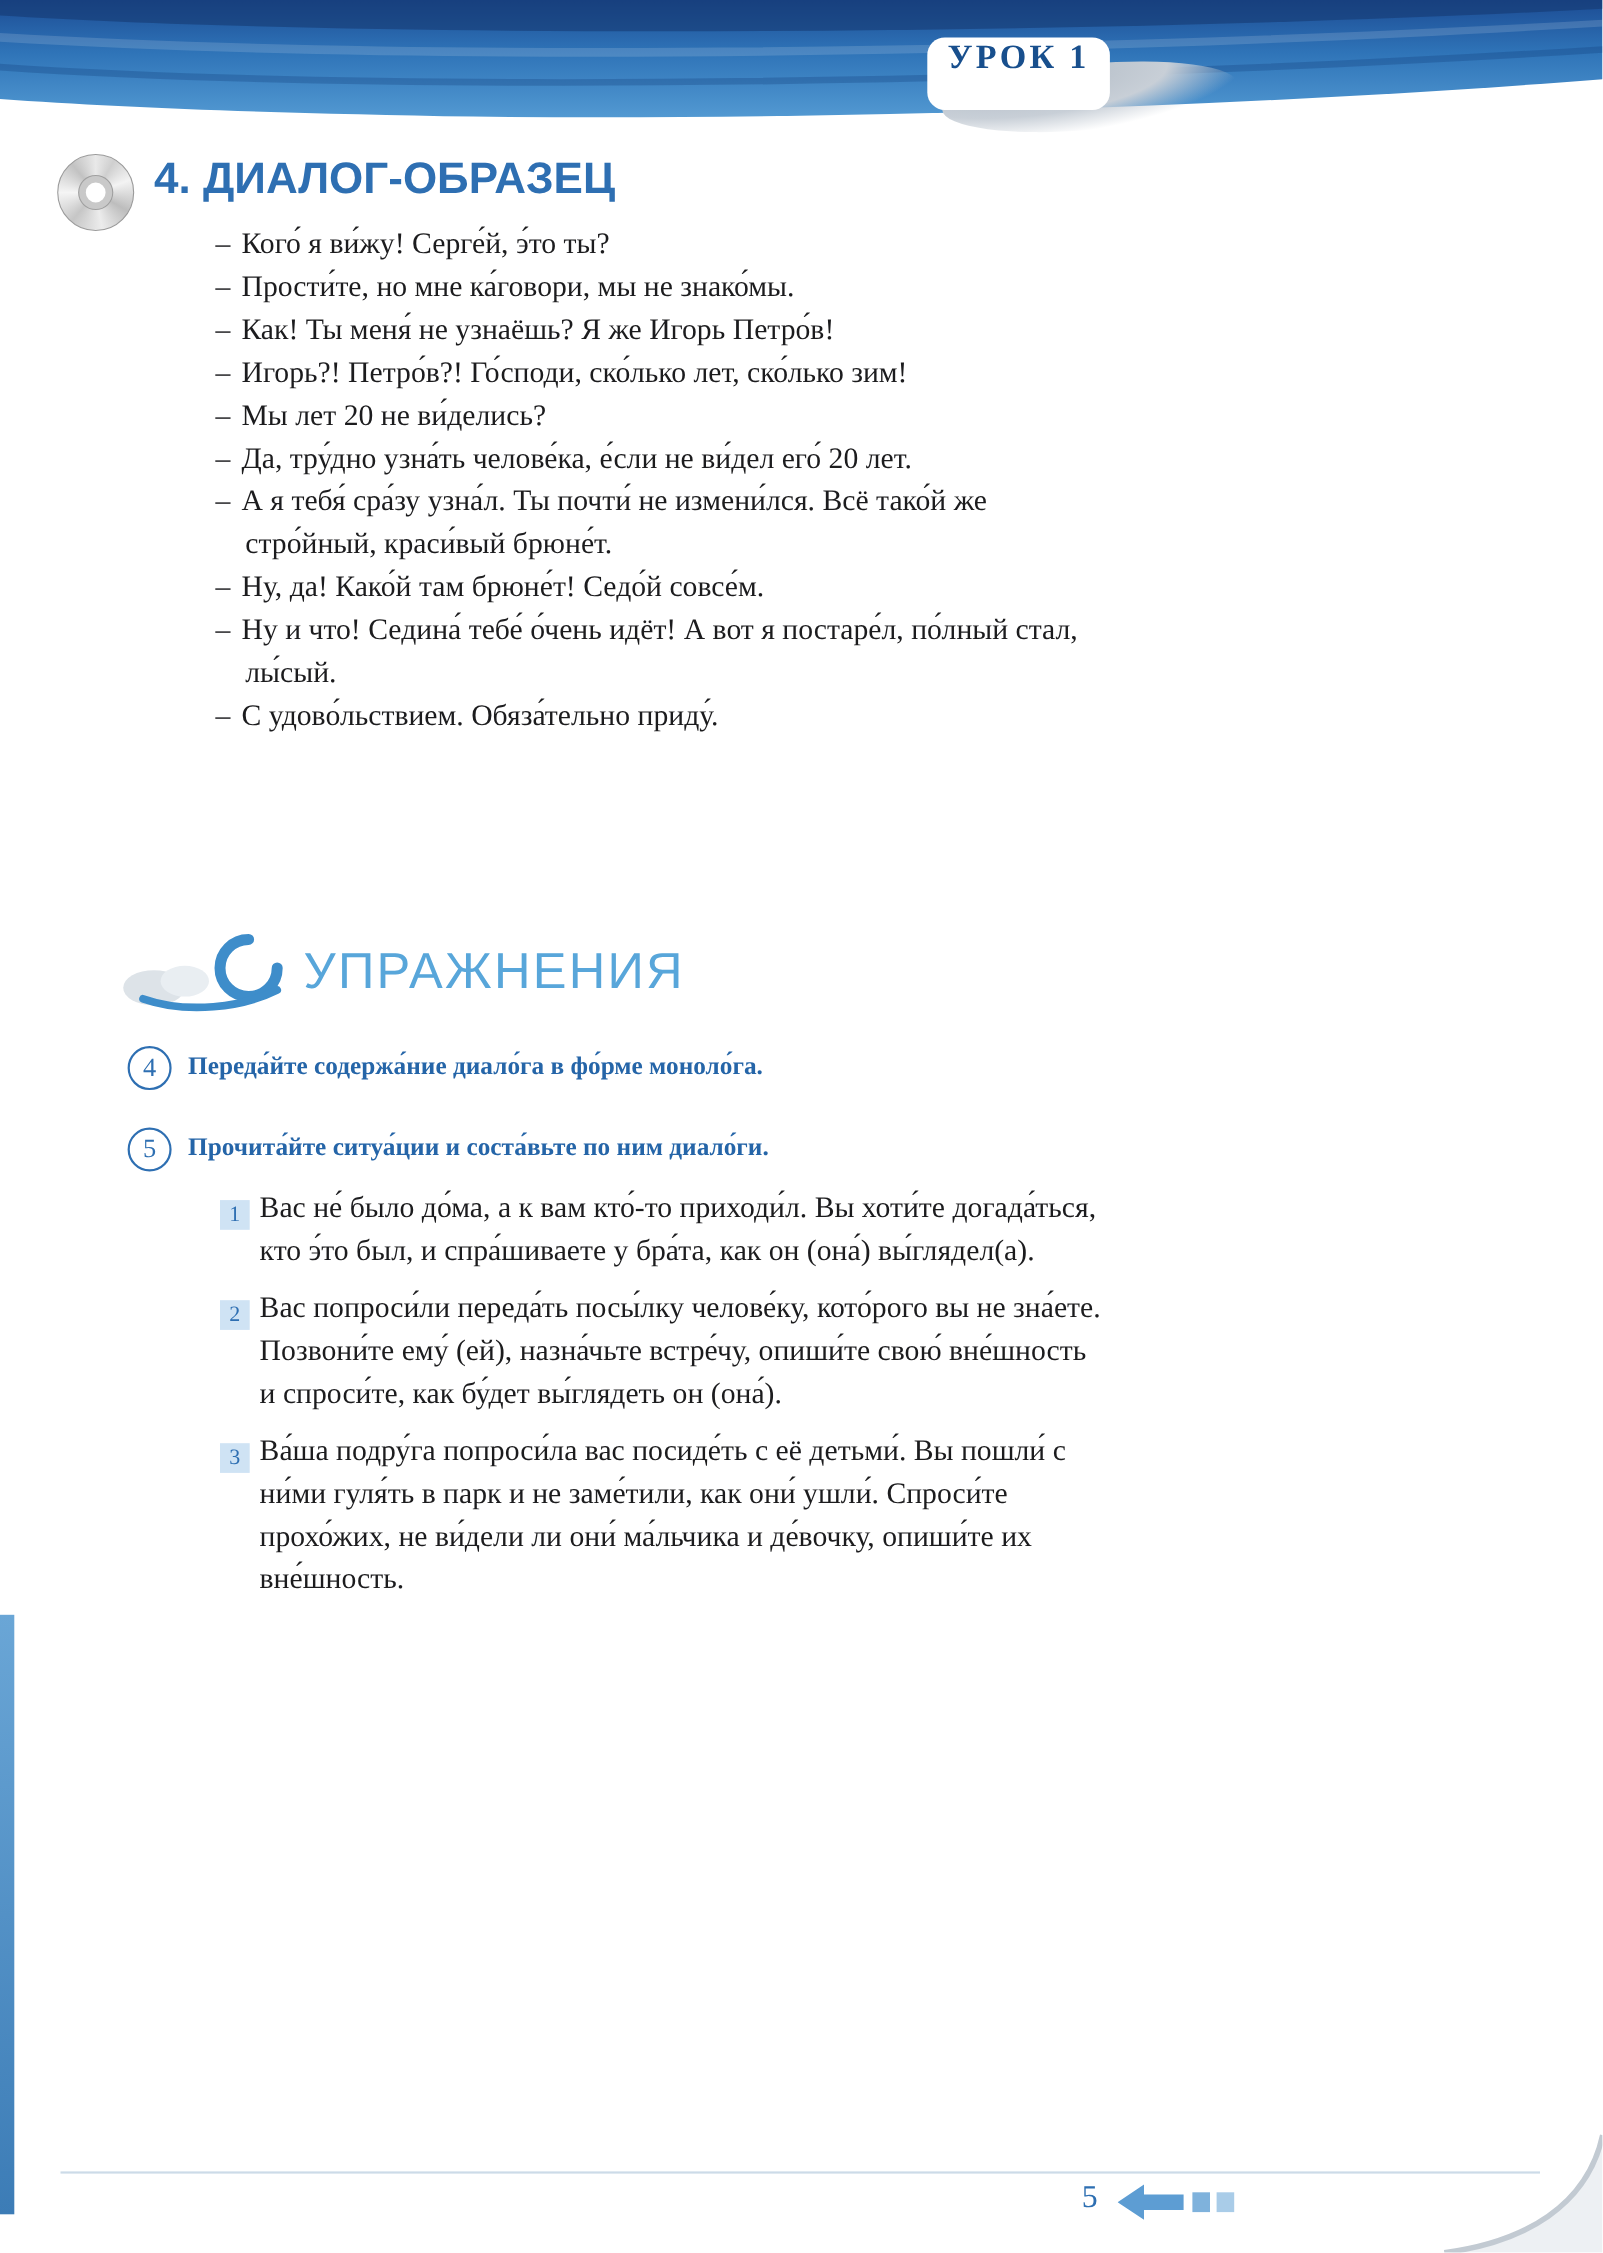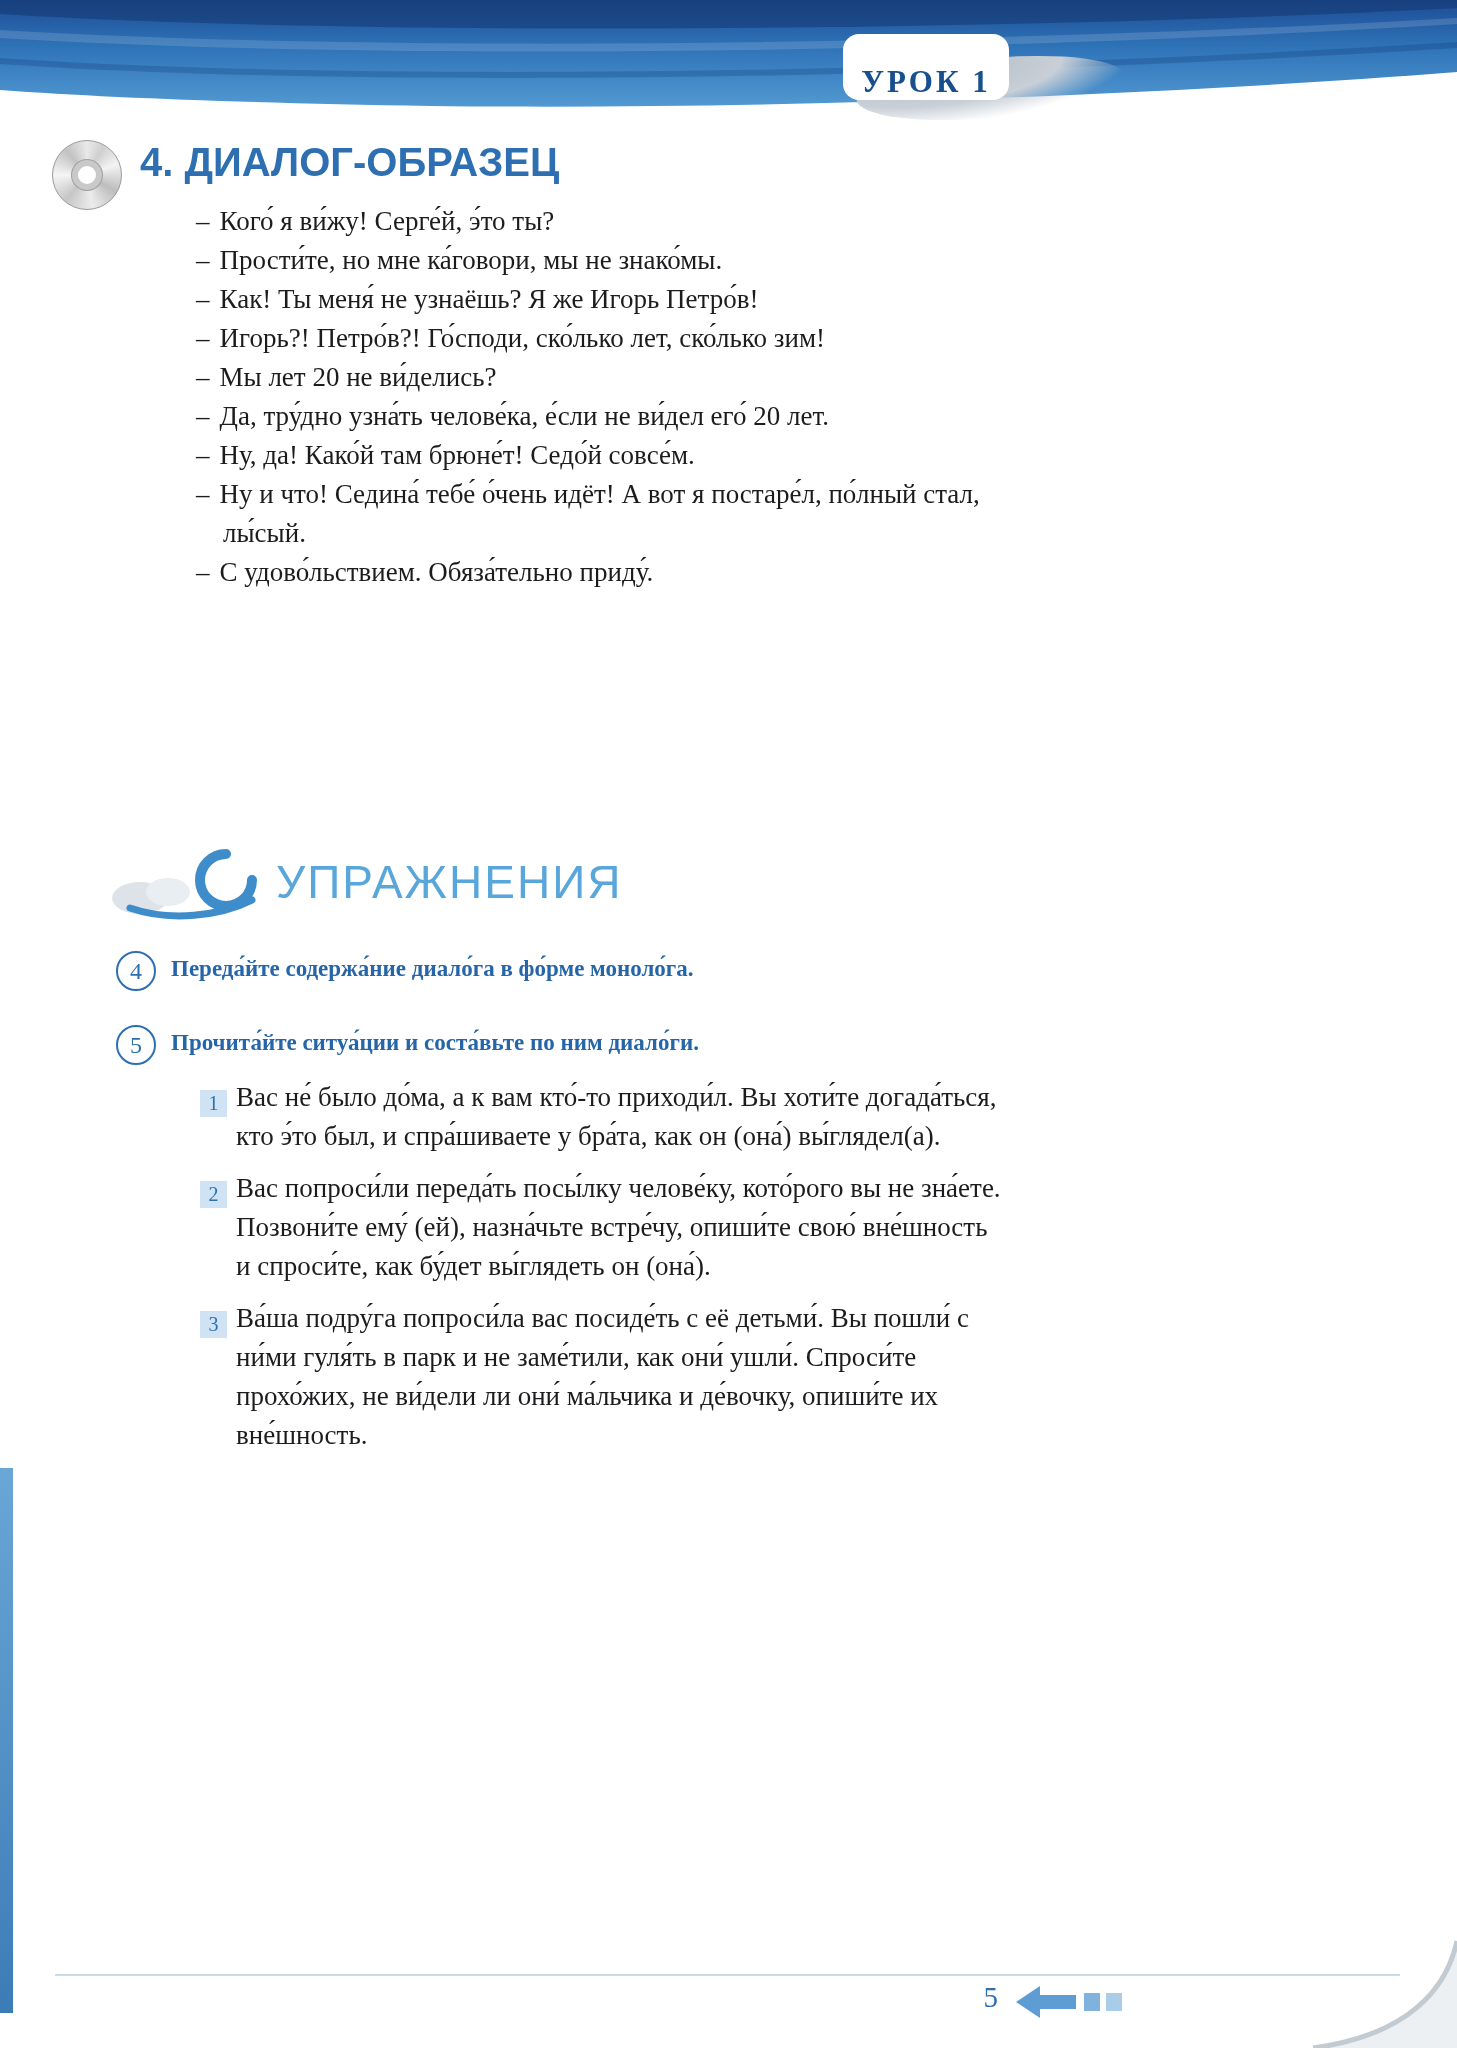--- a/index.html
+++ b/index.html
@@ -8,21 +8,21 @@
 
   
   .band{position:absolute;left:0;top:0;width:1457px;height:120px;z-index:1;}
 
   
   .tab-swoosh{position:absolute;left:856px;top:58px;width:270px;height:60px;z-index:2;
     background:radial-gradient(ellipse at 28% 10%, #aeb8c3 0%, #c8cfd7 48%, rgba(200,208,216,0) 74%);
     border-radius:50%;transform:rotate(-5deg);}
 
   .lesson-tab{position:absolute;left:843px;top:34px;width:166px;height:66px;background:#ffffff;
-    border-radius:16px;z-index:3;display:flex;align-items:flex-end;justify-content:center;
+    border-radius:16px;z-index:3;display:flex;align-items:flex-start;justify-content:center;
     font-family:"Liberation Serif",serif;font-weight:bold;font-size:31px;letter-spacing:3px;
     color:#184f8d;}
 
   
   .title-row{position:absolute;left:52px;top:140px;display:flex;align-items:flex-start;gap:18px;z-index:4;}
   .cd-icon{flex:0 0 auto;width:68px;height:68px;border-radius:50%;border:1px solid #9a9a9a;position:relative;
     background:conic-gradient(from 30deg,#cfcfcf,#f3f3f3 40deg,#bdbdbd 90deg,#ececec 140deg,
       #c6c6c6 190deg,#f5f5f5 240deg,#c2c2c2 290deg,#e9e9e9 330deg,#cfcfcf 360deg);}
   .cd-icon::after{content:"";position:absolute;left:50%;top:50%;width:18px;height:18px;
     transform:translate(-50%,-50%);background:#fff;border-radius:50%;border:6px solid #c9c9c9;
@@ -98,20 +98,21 @@
     <span class="page-title">4. ДИАЛОГ-ОБРАЗЕЦ</span>
   </div>
 
   <div class="dialogue">
     <p><span class="dash">–</span><span>Кого́ я ви́жу! Серге́й, э́то ты?</span></p>
     <p><span class="dash">–</span><span>Прости́те, но мне ка́говори, мы не знако́мы.</span></p>
     <p><span class="dash">–</span><span>Как! Ты меня́ не узнаёшь? Я же Игорь Петро́в!</span></p>
     <p><span class="dash">–</span><span>Игорь?! Петро́в?! Го́споди, ско́лько лет, ско́лько зим!</span></p>
     <p><span class="dash">–</span><span>Мы лет 20 не ви́делись?</span></p>
     <p><span class="dash">–</span><span>Да, тру́дно узна́ть челове́ка, е́сли не ви́дел его́ 20 лет.</span></p>
+    <p><span class="dash">–</span><span>А я тебя́ сра́зу узна́л. Ты почти́ не измени́лся. Всё тако́й же стро́йный, краси́вый брюне́т.</span></p>
     <p><span class="dash">–</span><span>Ну, да! Како́й там брюне́т! Седо́й совсе́м.</span></p>
     <p><span class="dash">–</span><span>Ну и что! Седина́ тебе́ о́чень идёт! А вот я постаре́л, по́лный стал, лы́сый.</span></p>
     <p><span class="dash">–</span><span>С удово́льствием. Обяза́тельно приду́.</span></p>
   </div>
 
   <div class="exheading">
     <svg class="ex-icon" viewBox="0 0 150 80">
       <ellipse cx="30" cy="56" rx="28" ry="16" fill="#dde3e8"></ellipse>
       <ellipse cx="58" cy="50" rx="22" ry="14" fill="#e9eef2"></ellipse>
       <path d="M116,12 a26,26 0 1 0 26,26" fill="none" stroke="#3e8dca" stroke-width="10" stroke-linecap="round"></path>

